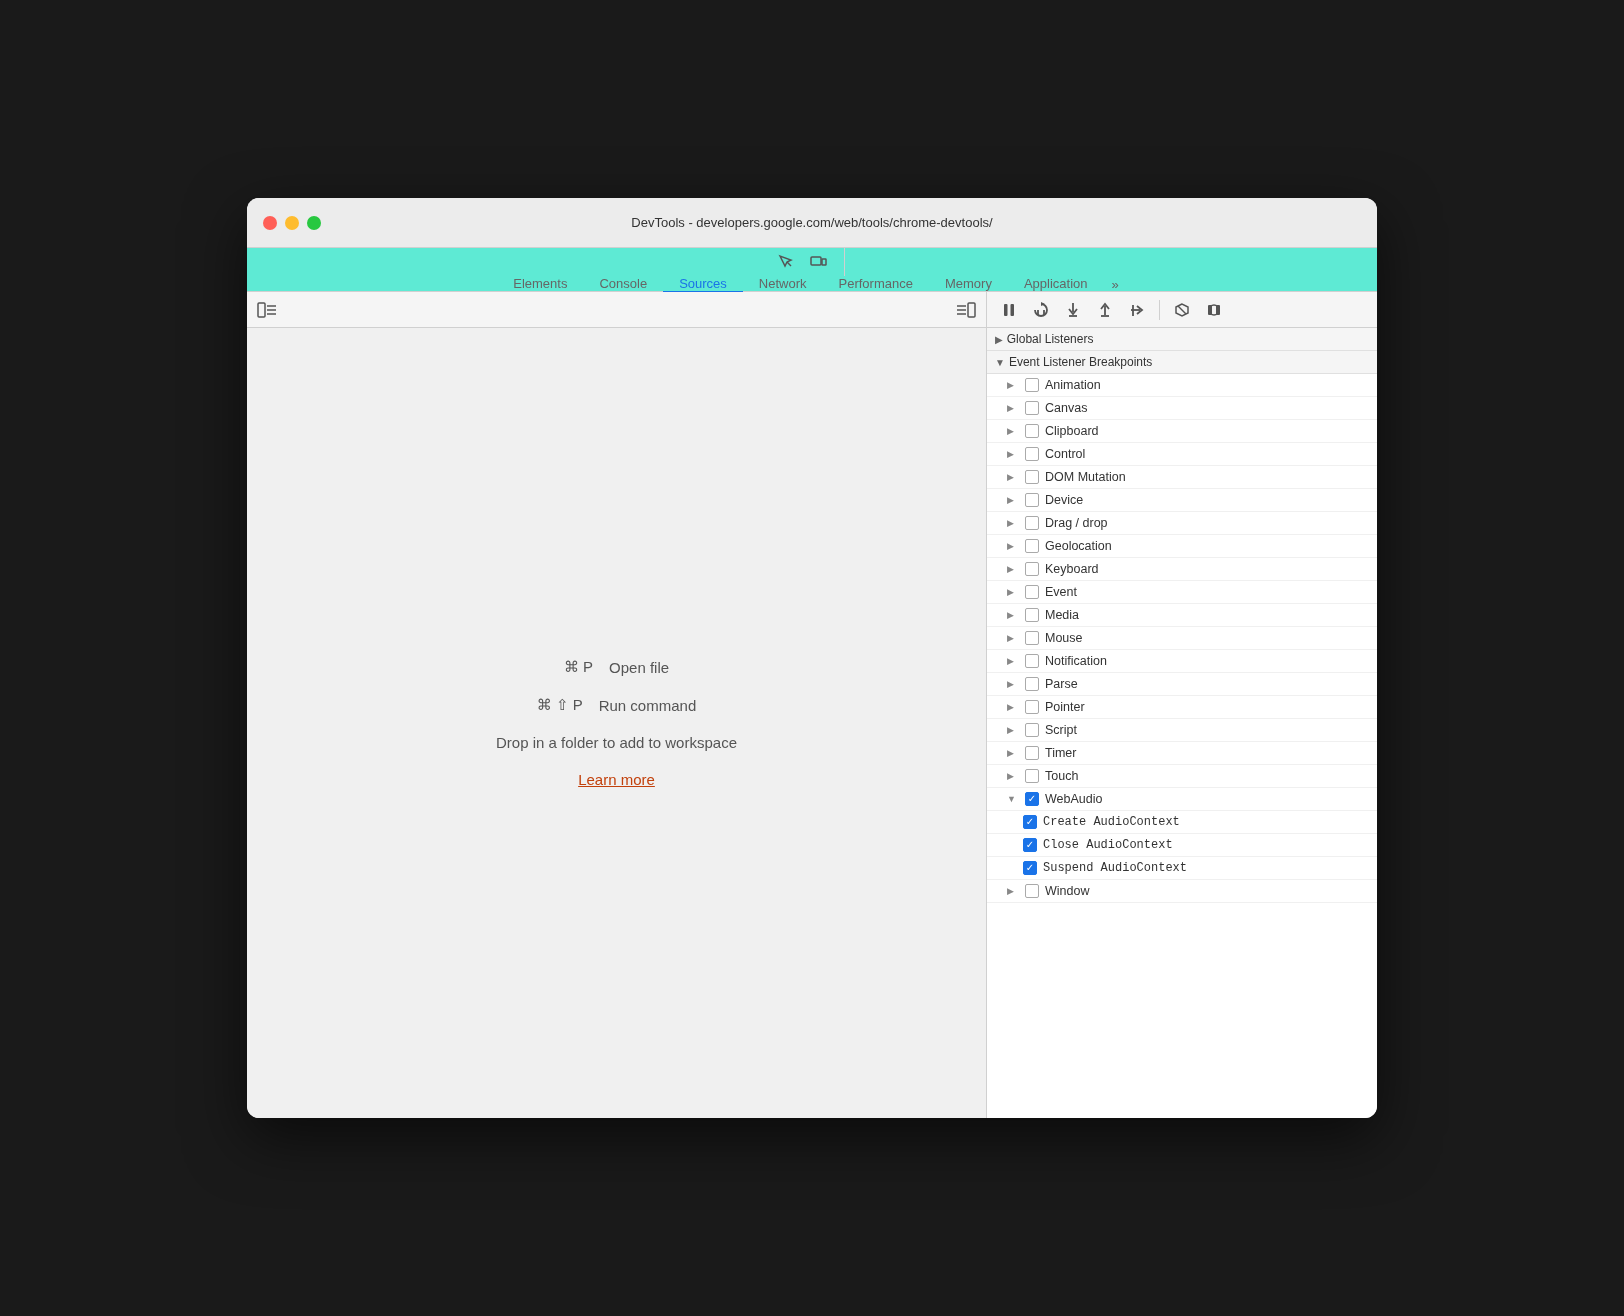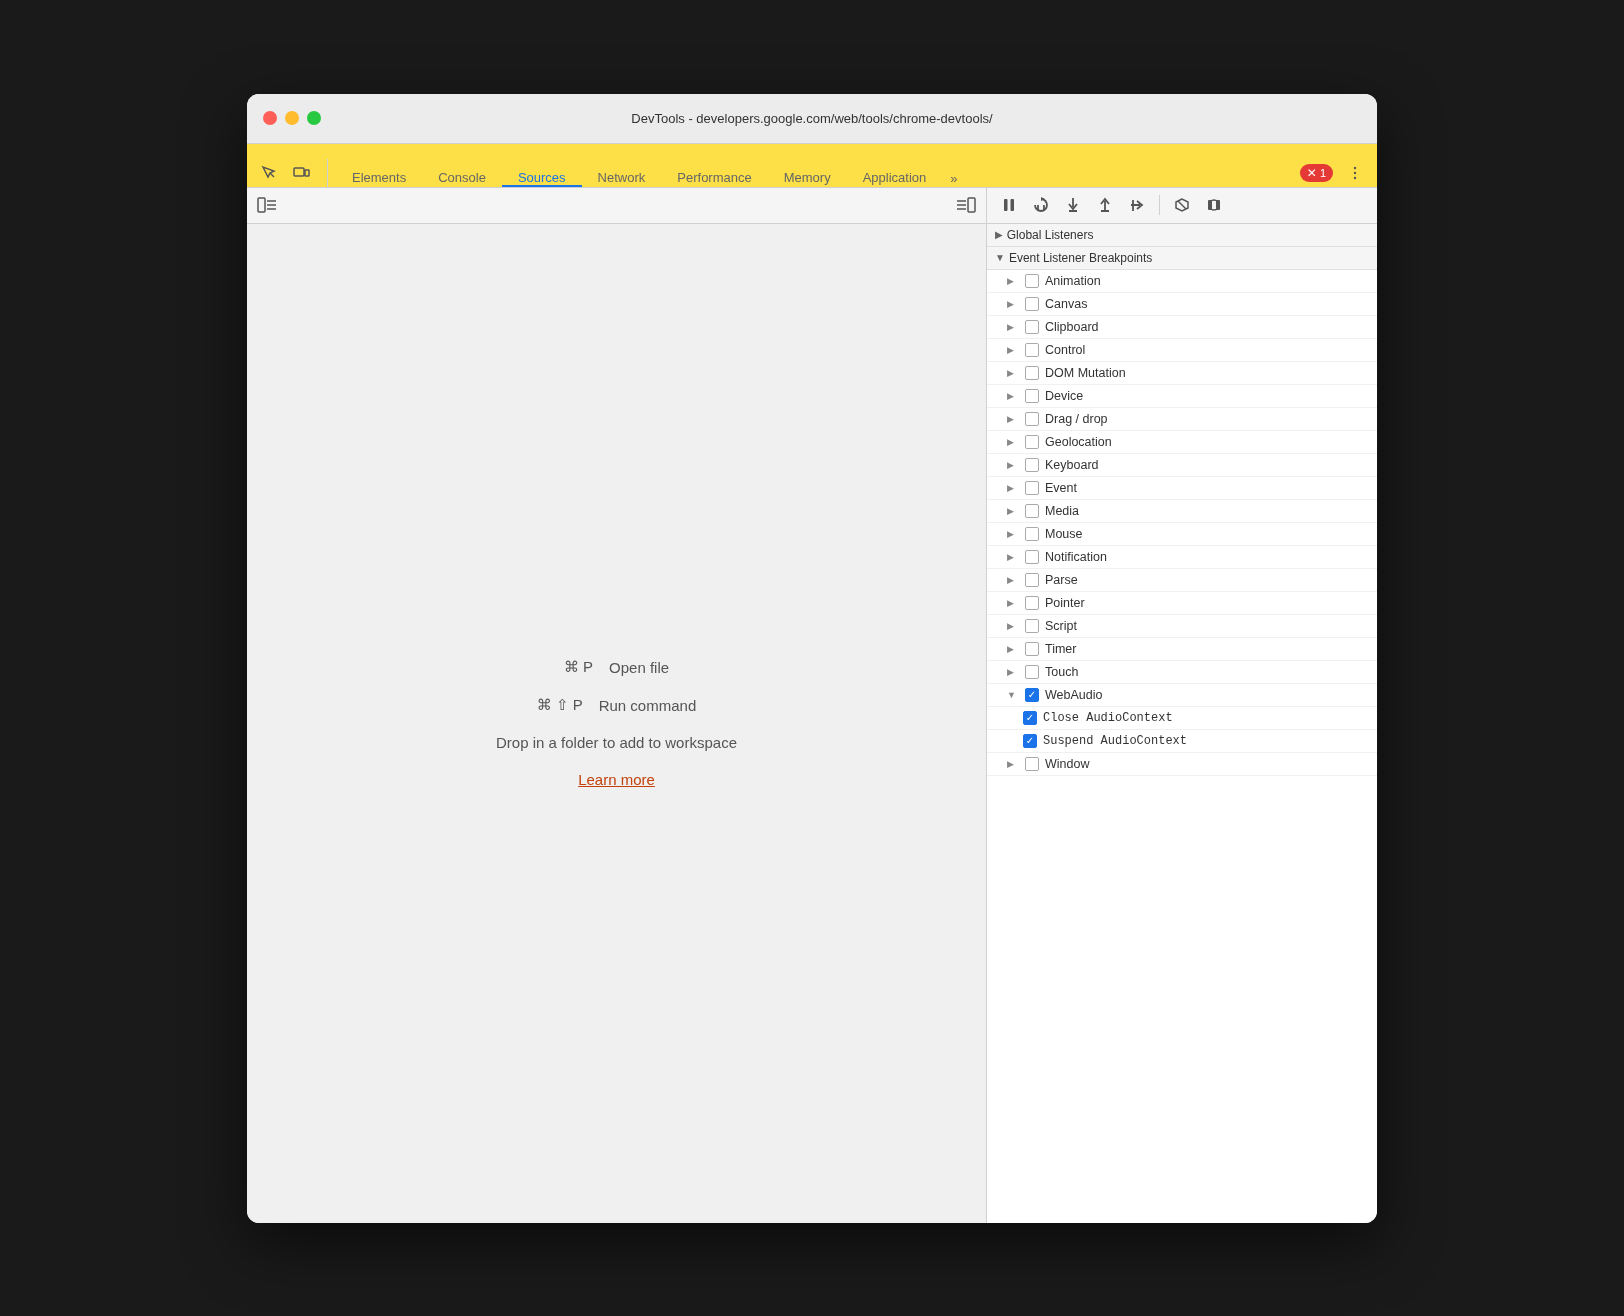--- a/index.html
+++ b/index.html
@@ -6,21 +6,21 @@
     body {
       background: #1a1a1a;
       display: flex;
       justify-content: center;
       align-items: center;
       min-height: 100vh;
       font-family: -apple-system, BlinkMacSystemFont, 'Helvetica Neue', Arial, sans-serif;
     }
     .window {
       width: 1130px;
-      height: 1129px;
+      height: 920px;
       background: #f0f0f0;
       border-radius: 12px;
       overflow: hidden;
       box-shadow: 0 20px 60px rgba(0,0,0,0.6);
       display: flex;
       flex-direction: column;
     }
     
     .title-bar {
       background: #ececec;
@@ -41,26 +41,27 @@
     .btn-max { width: 14px; height: 14px; border-radius: 50%; background: #28c840; border: none; cursor: pointer; }
     .title-text {
       position: absolute;
       left: 50%;
       transform: translateX(-50%);
       font-size: 13px;
       color: #333;
     }
     
     .tab-bar {
-      background: #fde047;
+      background: #5eead4;
       height: 44px;
       display: flex;
-      align-items: flex-end;
+      align-items: center;
       border-bottom: 1px solid #d0d0d0;
       padding: 0 8px;
+      flex-direction: column;
     }
     .tab-bar-left {
       display: flex;
       align-items: center;
       gap: 4px;
       padding-right: 12px;
       border-right: 1px solid #d0d0d0;
       margin-right: 8px;
     }
     .toolbar-icon {
@@ -587,20 +588,24 @@
         </div>
 
         <div class="bp-item">
           <span class="bp-chevron">▼</span>
           <div class="bp-checkbox checked"></div>
           <span class="bp-label">WebAudio</span>
         </div>
 
         <div class="bp-item sub-item">
           <div class="bp-checkbox checked"></div>
+          <span class="bp-label">Create AudioContext</span>
+        </div>
+        <div class="bp-item sub-item">
+          <div class="bp-checkbox checked"></div>
           <span class="bp-label">Close AudioContext</span>
         </div>
         <div class="bp-item sub-item">
           <div class="bp-checkbox checked"></div>
           <span class="bp-label">Suspend AudioContext</span>
         </div>
 
         <div class="bp-item">
           <span class="bp-chevron">▶</span>
           <div class="bp-checkbox"></div>

